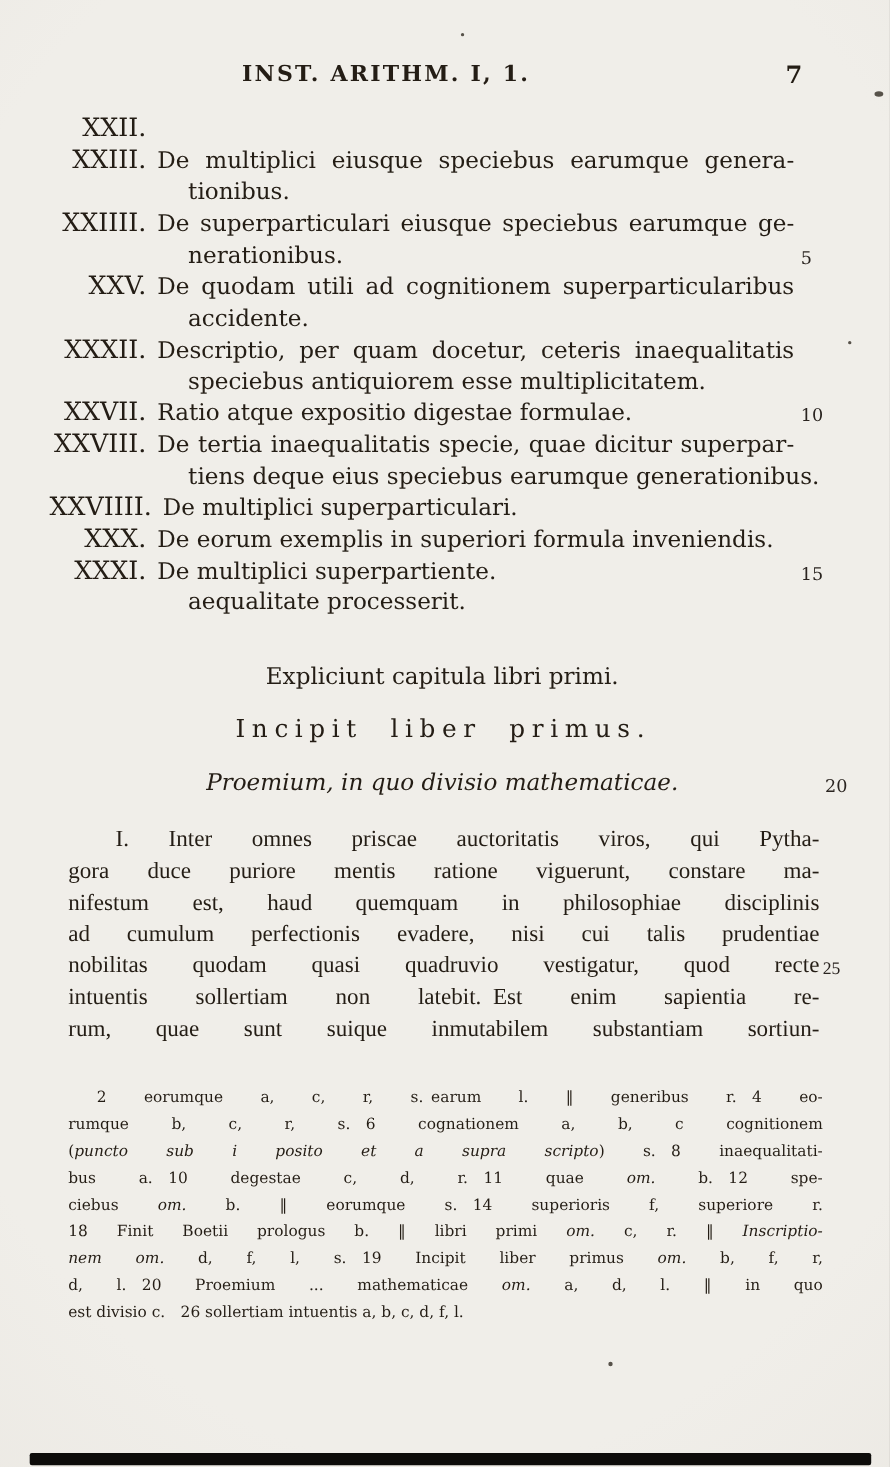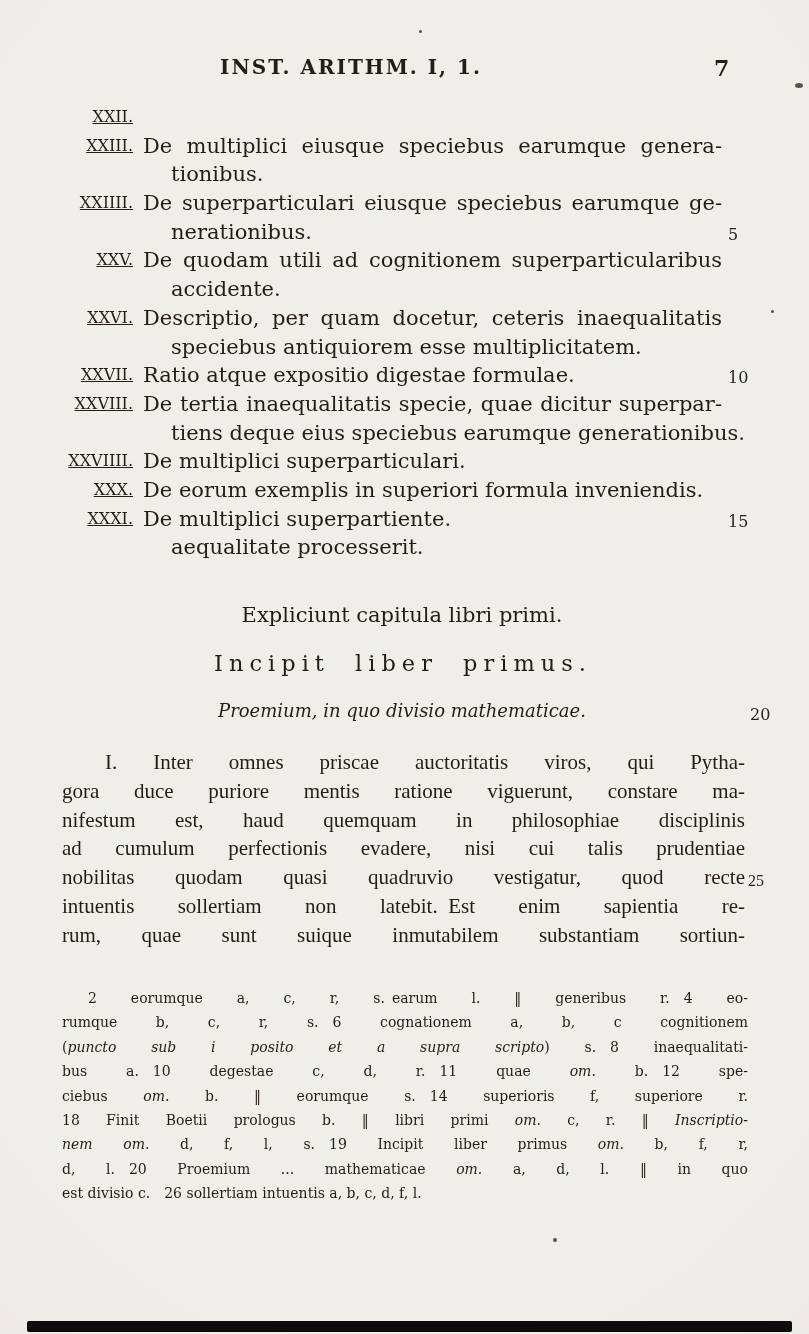--- a/index.html
+++ b/index.html
@@ -19,40 +19,40 @@
   .header { position:absolute; top:55px; left:0; width:809px; height:28px;text-decoration:underline; }
   .running-title {
     position:absolute; left:0; top:0; width:702px;
     text-align:center; font-size:20px; font-weight:700; letter-spacing:2px;
   }
   .page-number { position:absolute; left:714px; top:0; font-size:22px; font-weight:700; }
 
   
   .toc { position:absolute; top:103px; left:45px; width:677px; font-size:21px; }
   .toc-row { position:relative; display:flex; height:28.7px; line-height:28.7px; }
-  .toc-num { flex:0 0 88px; text-align:right; font-size:16px;text-decoration:underline; }
+  .toc-num { flex:0 0 88px; text-align:right; font-size:23px; }
   .toc-text { flex:1 1 auto; margin-left:10px; white-space:nowrap; }
   .toc-row.fill .toc-text { white-space:normal; text-align:justify; text-align-last:justify; }
   .toc-row.cont .toc-text { margin-left:38px; }
 
   .margin-num { position:absolute; font-size:16px; color:#2a2420; }
   .toc .margin-num { left:683px; top:3px; }
 
   
   .explicit {
     position:absolute; top:601px; left:62px; width:680px;
     text-align:center; font-size:21px; line-height:28px;
   }
   .incipit {
     position:absolute; top:648px; left:40px; width:726px;
     text-align:center; font-size:22.5px; line-height:30px;
     letter-spacing:6px; word-spacing:12px;
   }
   .proemium-row { position:absolute; top:697px; left:62px; width:680px; text-align:center; line-height:28px; }
-  .proemium-text { font-style:italic; font-size:18px; }
+  .proemium-text { font-style:italic; font-size:21px; }
   .proemium-row .margin-num { left:688px; top:4px; }
 
   
   .bodytext { position:absolute; top:748px; left:62px; width:683px; font-size:21px;font-family:Liberation Serif, serif; }
   .body-line {
     position:relative; height:28.8px; line-height:28.8px;
     text-align:justify; text-align-last:justify;
   }
   .body-line.first { text-indent:43px; }
   .bodytext .margin-num { left:686px; top:4px; }
@@ -111,21 +111,21 @@
       </div>
       <div class="toc-row fill">
         <span class="toc-num">XXV.</span>
         <span class="toc-text">De quodam utili ad cognitionem superparticularibus</span>
       </div>
       <div class="toc-row cont">
         <span class="toc-num"></span>
         <span class="toc-text">accidente.</span>
       </div>
       <div class="toc-row fill">
-        <span class="toc-num">XXVI.</span>
+        <span class="toc-num">XXXII.</span>
         <span class="toc-text">Descriptio, per quam docetur, ceteris inaequalitatis</span>
       </div>
       <div class="toc-row cont">
         <span class="toc-num"></span>
         <span class="toc-text">speciebus antiquiorem esse multiplicitatem.</span>
       </div>
       <div class="toc-row">
         <span class="toc-num">XXVII.</span>
         <span class="toc-text">Ratio atque expositio digestae formulae.</span>
         <span class="margin-num">10</span>

